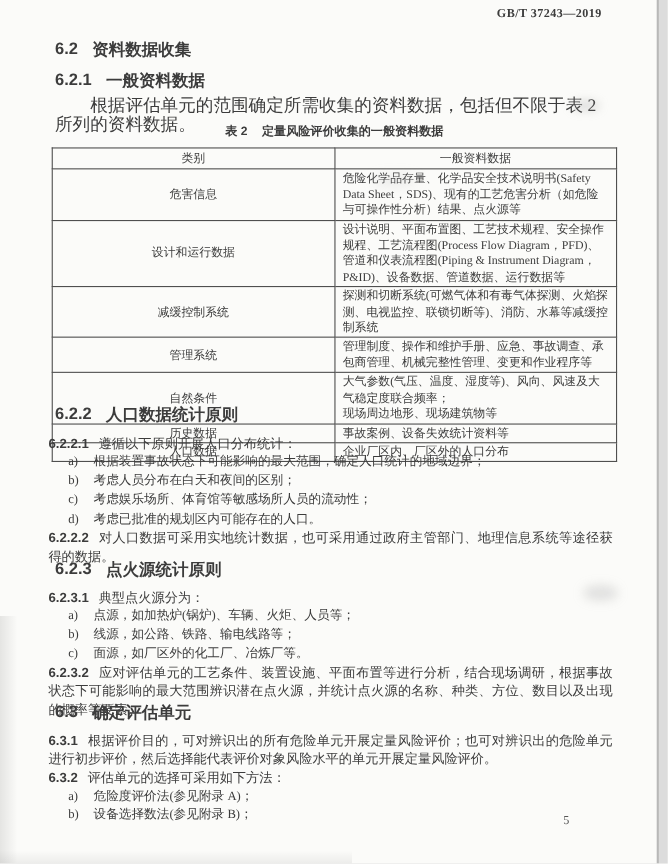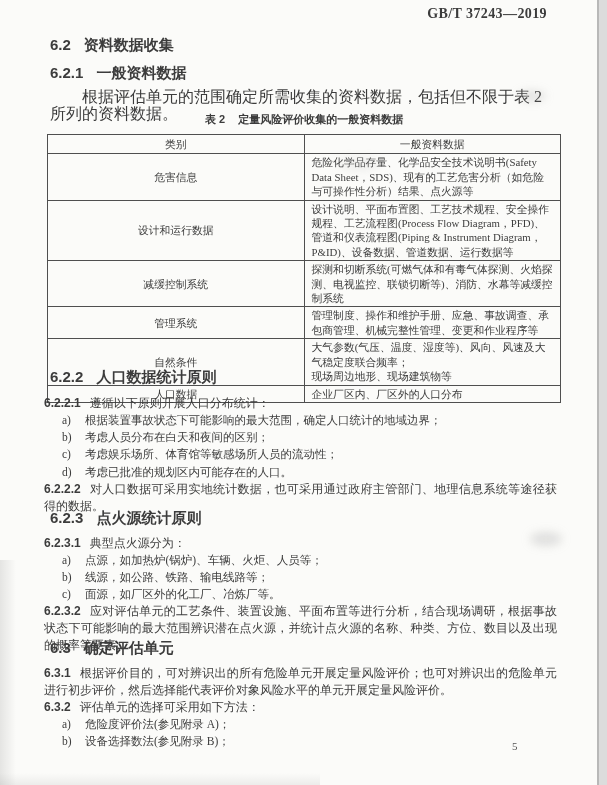--- a/index.html
+++ b/index.html
@@ -13,21 +13,21 @@
   }
   .page {
     position:absolute; left:0; top:0;
     width:597px; height:785px;
     background:#fbfbf9;
     border-right:2px solid #b8b8b8;
     overflow:hidden;
   }
   .doc-code {
     position:absolute; top:6px; right:50px;
-    font-weight:bold; font-size:14px; letter-spacing:0.4px;
+    font-weight:bold; font-size:11px; letter-spacing:0.4px;
   }
   .heading {
     position:absolute; left:50px; right:38px;
     font-family:"Liberation Sans", sans-serif;
     font-weight:bold; font-size:15px;
     display:flex; column-gap:13px;
     white-space:nowrap;
   }
   .clause {
     position:absolute; left:44px; right:40px;
@@ -136,20 +136,24 @@
     <tr>
       <td class="cat-cell">管理系统</td>
       <td class="data-cell">管理制度、操作和维护手册、应急、事故调查、承包商管理、机械完整性管理、变更和作业程序等</td>
     </tr>
     <tr>
       <td class="cat-cell">自然条件</td>
       <td class="data-cell">大气参数(气压、温度、湿度等)、风向、风速及大气稳定度联合频率；
 现场周边地形、现场建筑物等</td>
     </tr>
     <tr>
+      <td class="cat-cell">历史数据</td>
+      <td class="data-cell">事故案例、设备失效统计资料等</td>
+    </tr>
+    <tr>
       <td class="cat-cell">人口数据</td>
       <td class="data-cell">企业厂区内、厂区外的人口分布</td>
     </tr>
   </tbody>
     </table>
 
   <div class="heading" style="top:368px">
     <span>6.2.2</span>
     <span>人口数据统计原则</span>
   </div>

